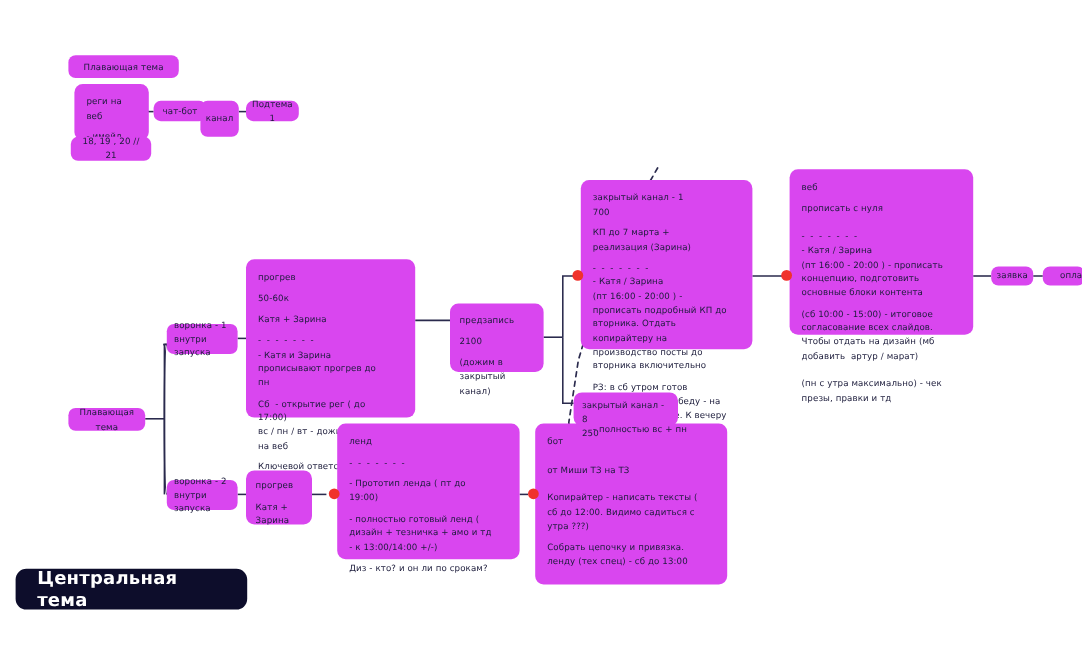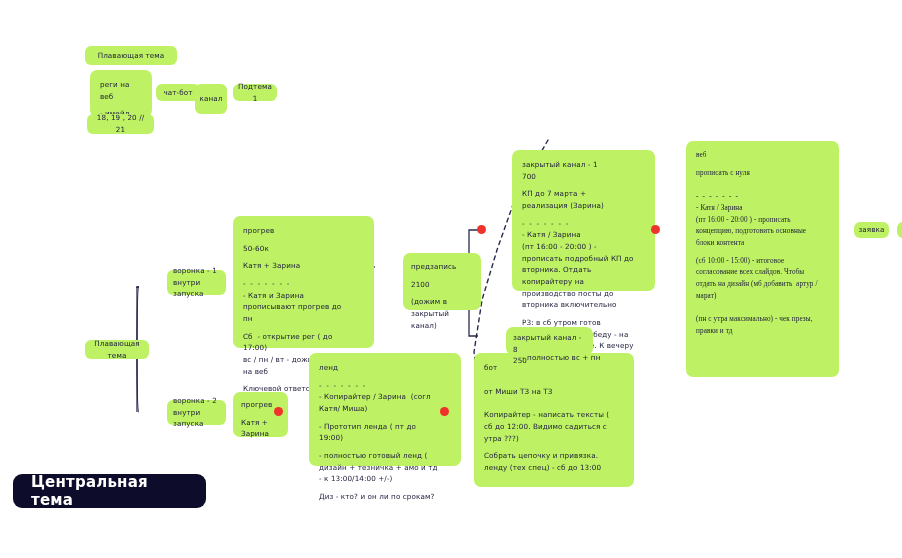--- a/index.html
+++ b/index.html
@@ -6,28 +6,27 @@
   body{
     width:902px;height:558px;background:#ffffff;
     font-family:"DejaVu Sans","Liberation Sans",sans-serif;
     overflow:hidden;position:relative;
   }
   #canvas{position:absolute;inset:0;width:902px;height:558px;}
   svg.links{position:absolute;left:0;top:0;width:902px;height:558px;pointer-events:none;}
 
   .node{
     position:absolute;
-    background:#bef264;
+    background:#d946ef;
     color:#1b1b3a;
     border-radius:7px;
     box-sizing:border-box;
     font-size:7.2px;
     line-height:1.62;
     letter-spacing:.1px;
-    margin-left:28px;
   }
   .node .ln{display:block;white-space:pre-wrap;}
   .node .sp{display:block;height:6px;}
 
   
   .pill{
     display:flex;align-items:center;justify-content:center;
     text-align:center;
     padding:4px 7px;
     font-size:7.2px;
@@ -172,21 +171,20 @@
     <span class="sp"></span>
     <span class="ln">2100</span>
     <span class="sp"></span>
     <span class="ln">(дожим в закрытый канал)</span>
   </div>
 
   <div class="node block" style="left:281px;top:353px;width:152px;height:113px;">
     <span class="ln">ленд</span>
     <span class="sp"></span>
     <span class="dashsep">- - - - - - -</span>
-    <span class="ln">- Копирайтер / Зарина  (согл Катя/ Миша)</span>
     <span class="sp"></span>
     <span class="ln">- Прототип ленда ( пт до 19:00)</span>
     <span class="sp"></span>
     <span class="ln">- полностью готовый ленд ( дизайн + тезничка + амо и тд - к 13:00/14:00 +/-)</span>
     <span class="sp"></span>
     <span class="ln">Диз - кто? и он ли по срокам?</span>
   </div>
 
   <div class="node block" style="left:446px;top:353px;width:160px;height:134px;">
     <span class="ln">бот</span>
@@ -211,21 +209,21 @@
     <span class="ln">(пт 16:00 - 20:00 ) - прописать подробный КП до вторника. Отдать копирайтеру на производство посты до вторника включительно</span>
     <span class="sp"></span>
     <span class="ln">РЗ: в сб утром готов контент на сб. К обеду - на вс + согласование. К вечеру - полностью вс + пн</span>
   </div>
 
   <div class="node block" style="left:478px;top:327px;width:87px;height:28px;padding:5px 7px;">
     <span class="ln">закрытый канал - 8</span>
     <span class="ln">250</span>
   </div>
 
-  <div class="node block" style="left:658px;top:141px;width:153px;height:236px;font-family:Liberation Serif, serif;">
+  <div class="node block" style="left:658px;top:141px;width:153px;height:138px;">
     <span class="ln">веб</span>
     <span class="sp"></span>
     <span class="ln">прописать с нуля</span>
     <span class="sp"></span>
     <span class="sp"></span>
     <span class="dashsep">- - - - - - -</span>
     <span class="ln">- Катя / Зарина</span>
     <span class="ln">(пт 16:00 - 20:00 ) - прописать концепцию, подготовить основные блоки контента</span>
     <span class="sp"></span>
     <span class="ln">(сб 10:00 - 15:00) - итоговое согласование всех слайдов. Чтобы отдать на дизайн (мб добавить  артур / марат)</span>

